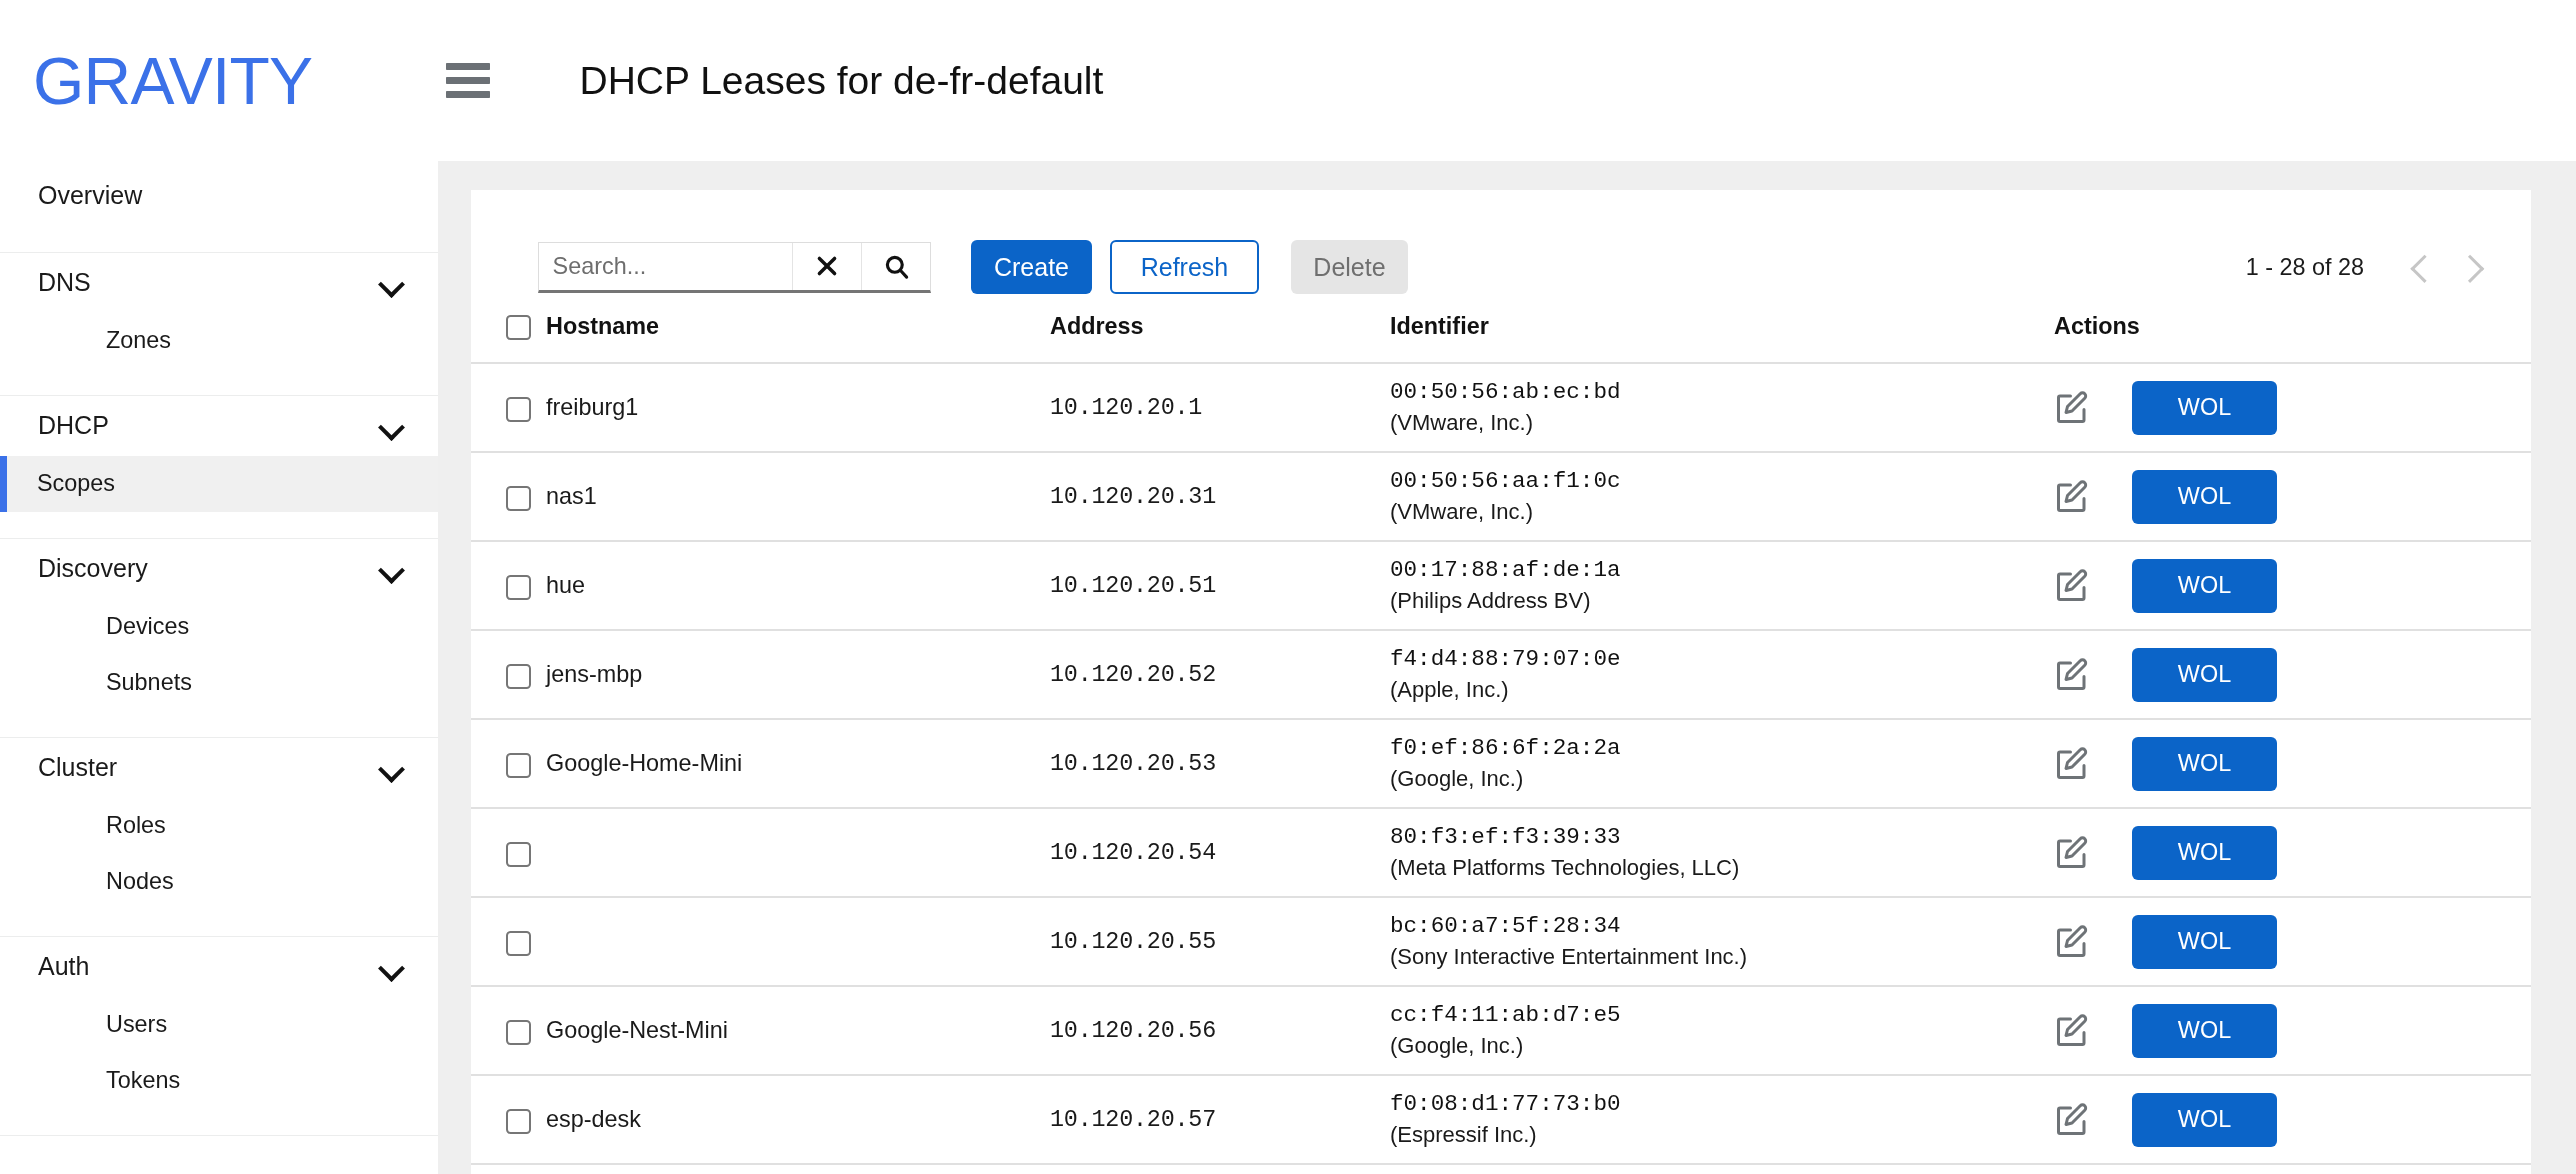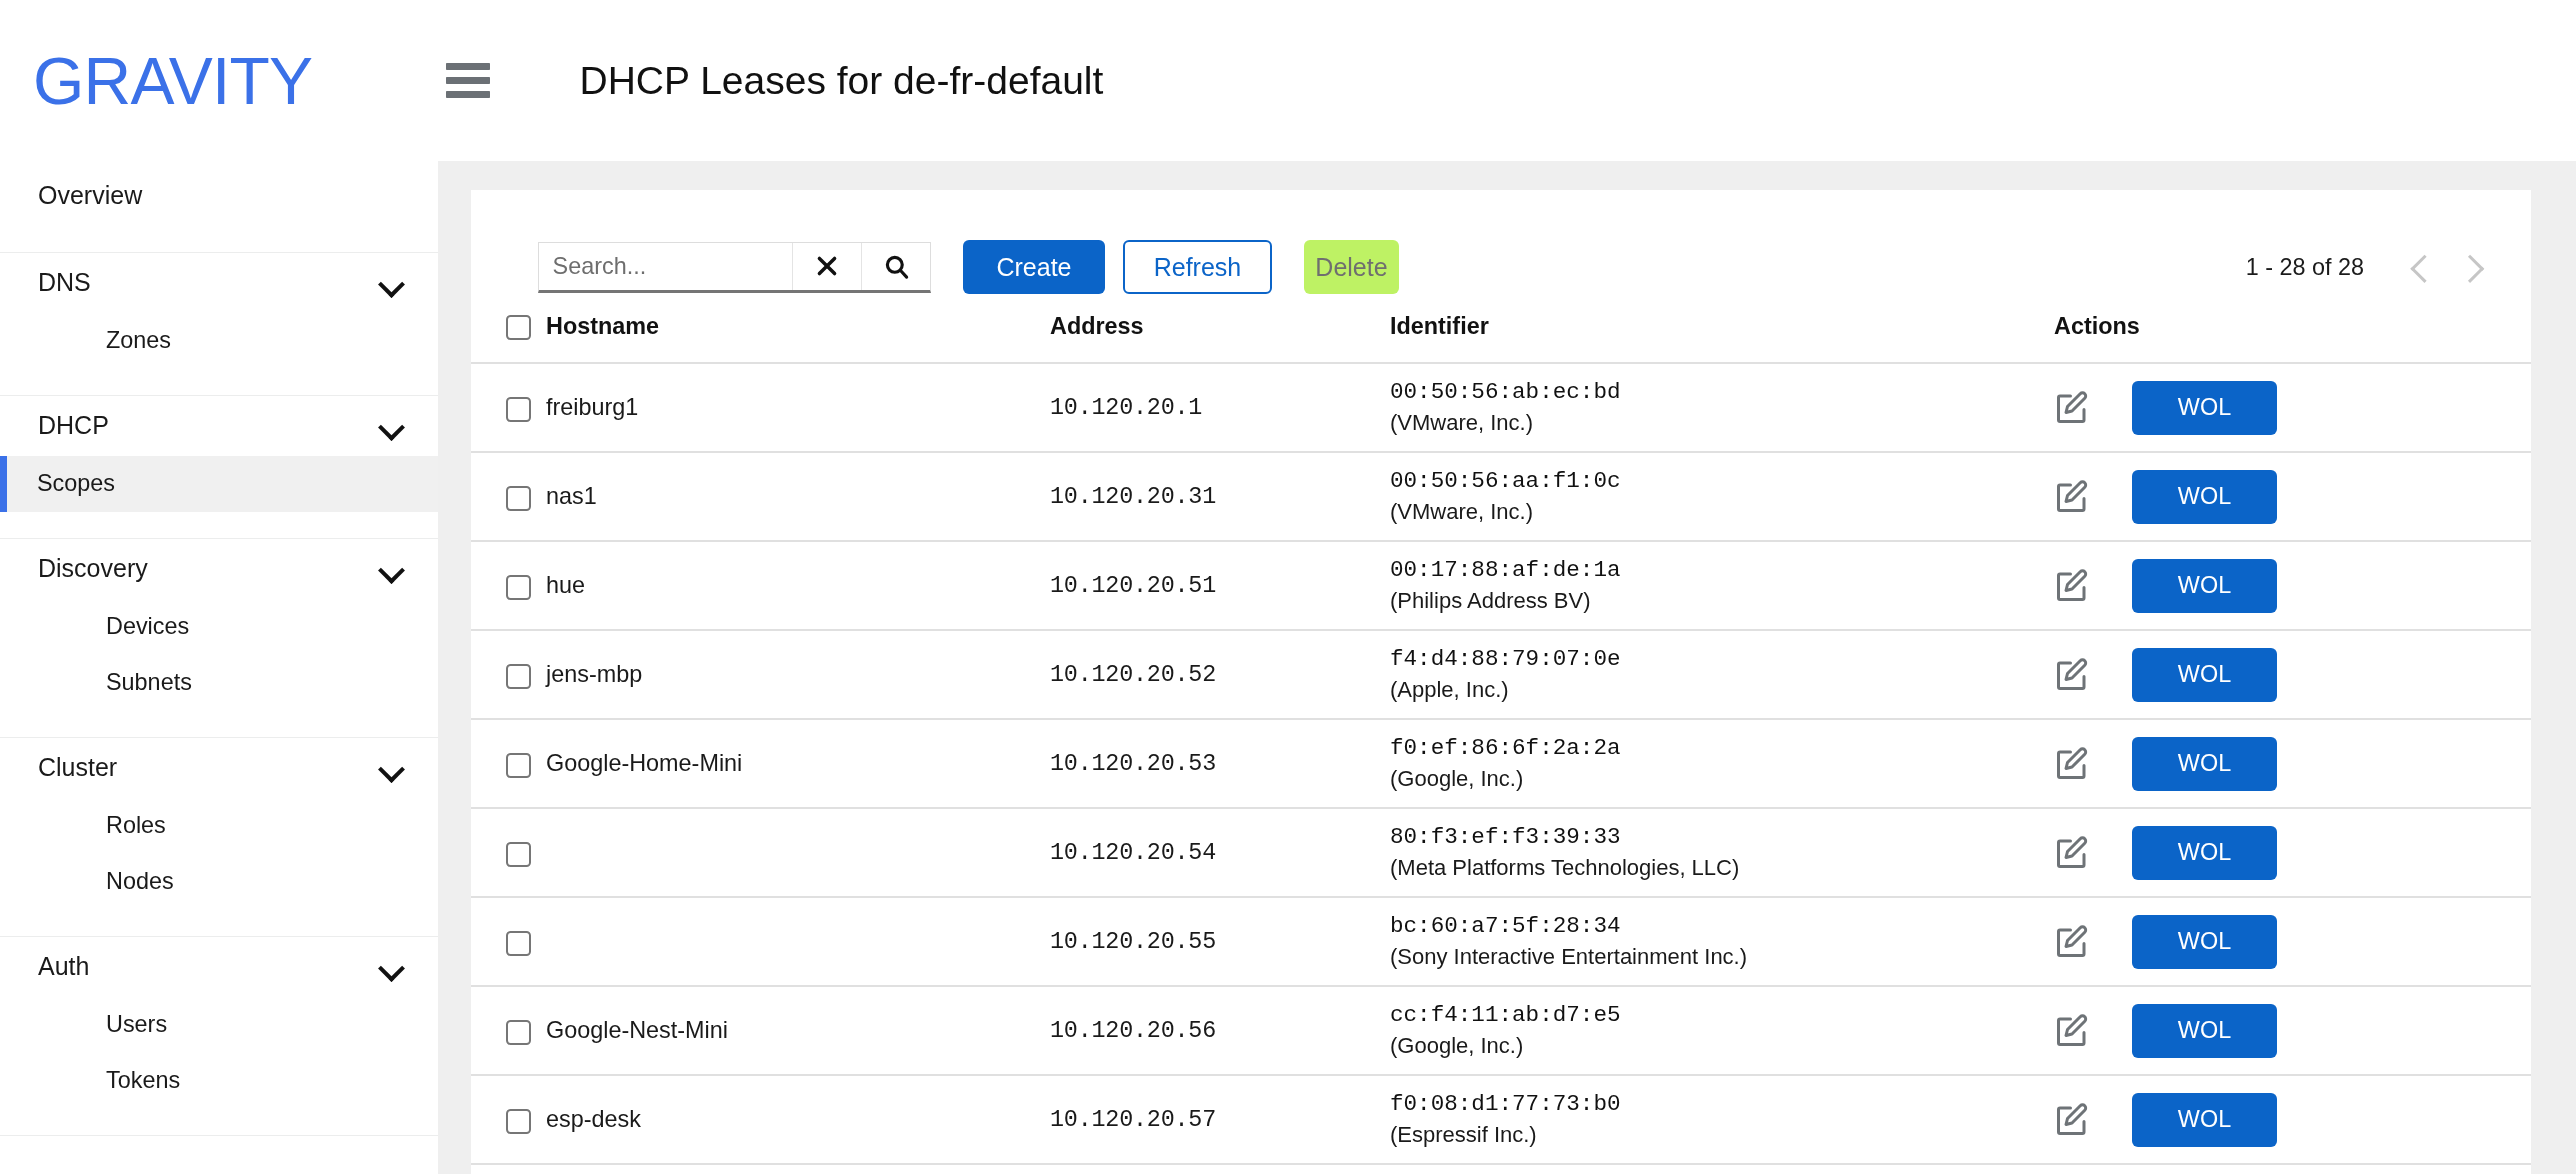--- a/index.html
+++ b/index.html
@@ -173,23 +173,23 @@
     border-radius: 6px;
     font-size: 25px;
     display: inline-flex;
     align-items: center;
     justify-content: center;
     cursor: pointer;
     border: 1.5px solid transparent;
     font-family: "Liberation Sans", sans-serif;
     white-space: nowrap;
   }
-  .btn-primary { background: #0b64c8; color: #ffffff; width: 142px; margin-left: 32px; }
+  .btn-primary { background: #0b64c8; color: #ffffff; width: 121px; margin-left: 40px; }
   .btn-outline { background: #ffffff; color: #0b64c8; border: 2.3px solid #0b64c8; width: 149px; margin-left: 18px; }
-  .btn-disabled { background: #bef264; color: #6f6f6f; width: 95px; margin-left: 32px; cursor: default; }
+  .btn-disabled { background: #e5e5e5; color: #6f6f6f; width: 117px; margin-left: 32px; cursor: default; }
 
   .pager {
     margin-left: auto;
     display: flex;
     align-items: center;
     padding-right: 42px;
   }
   .pager-label { font-size: 23.4px; color: #1b1b1b; margin-right: 35px; white-space: nowrap; }
   .pager-btn {
     width: 45px; height: 45px;

